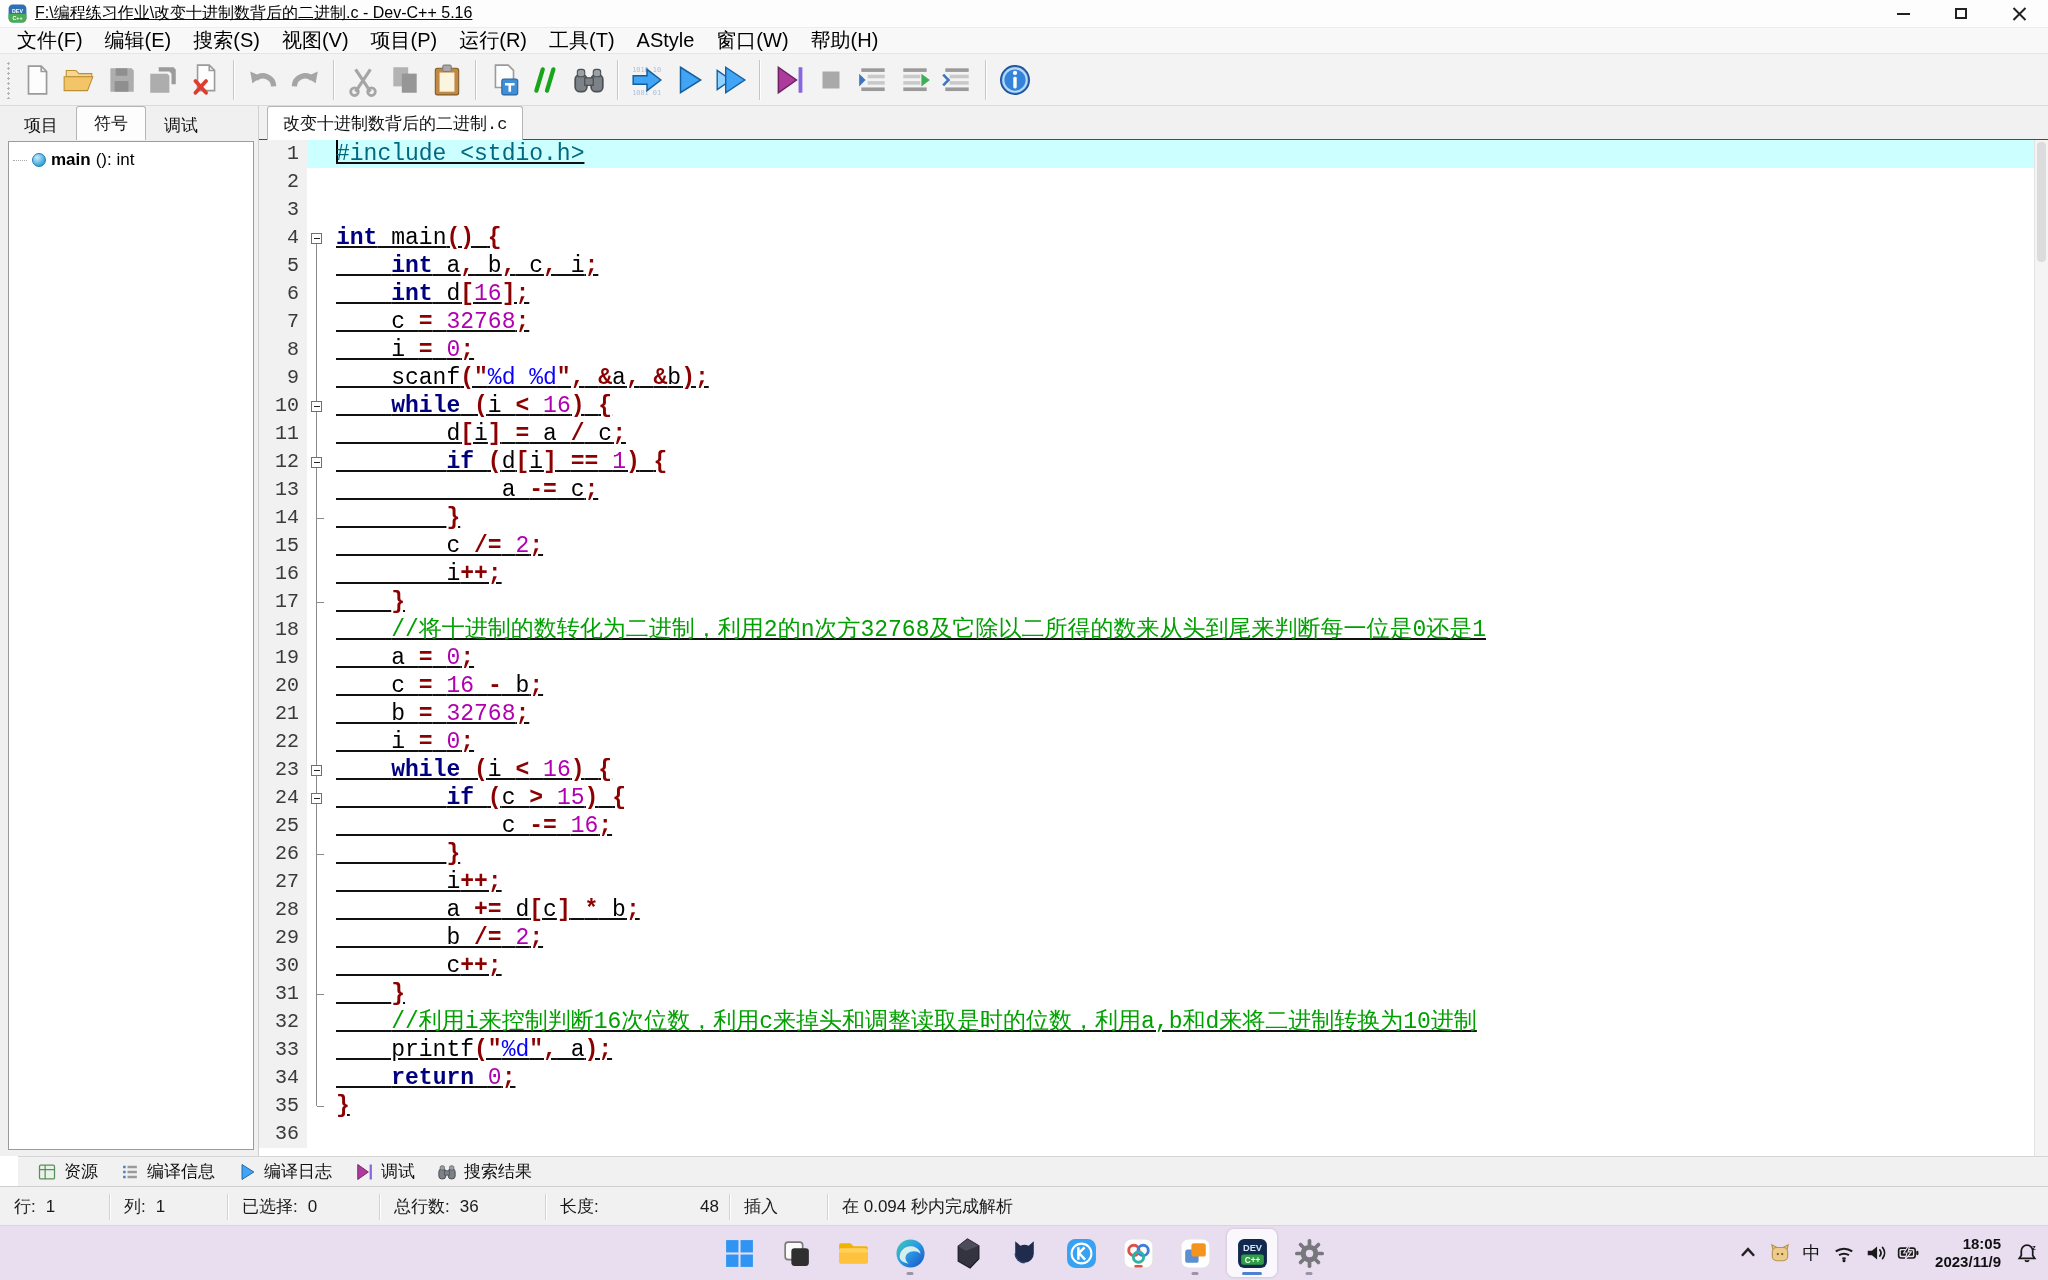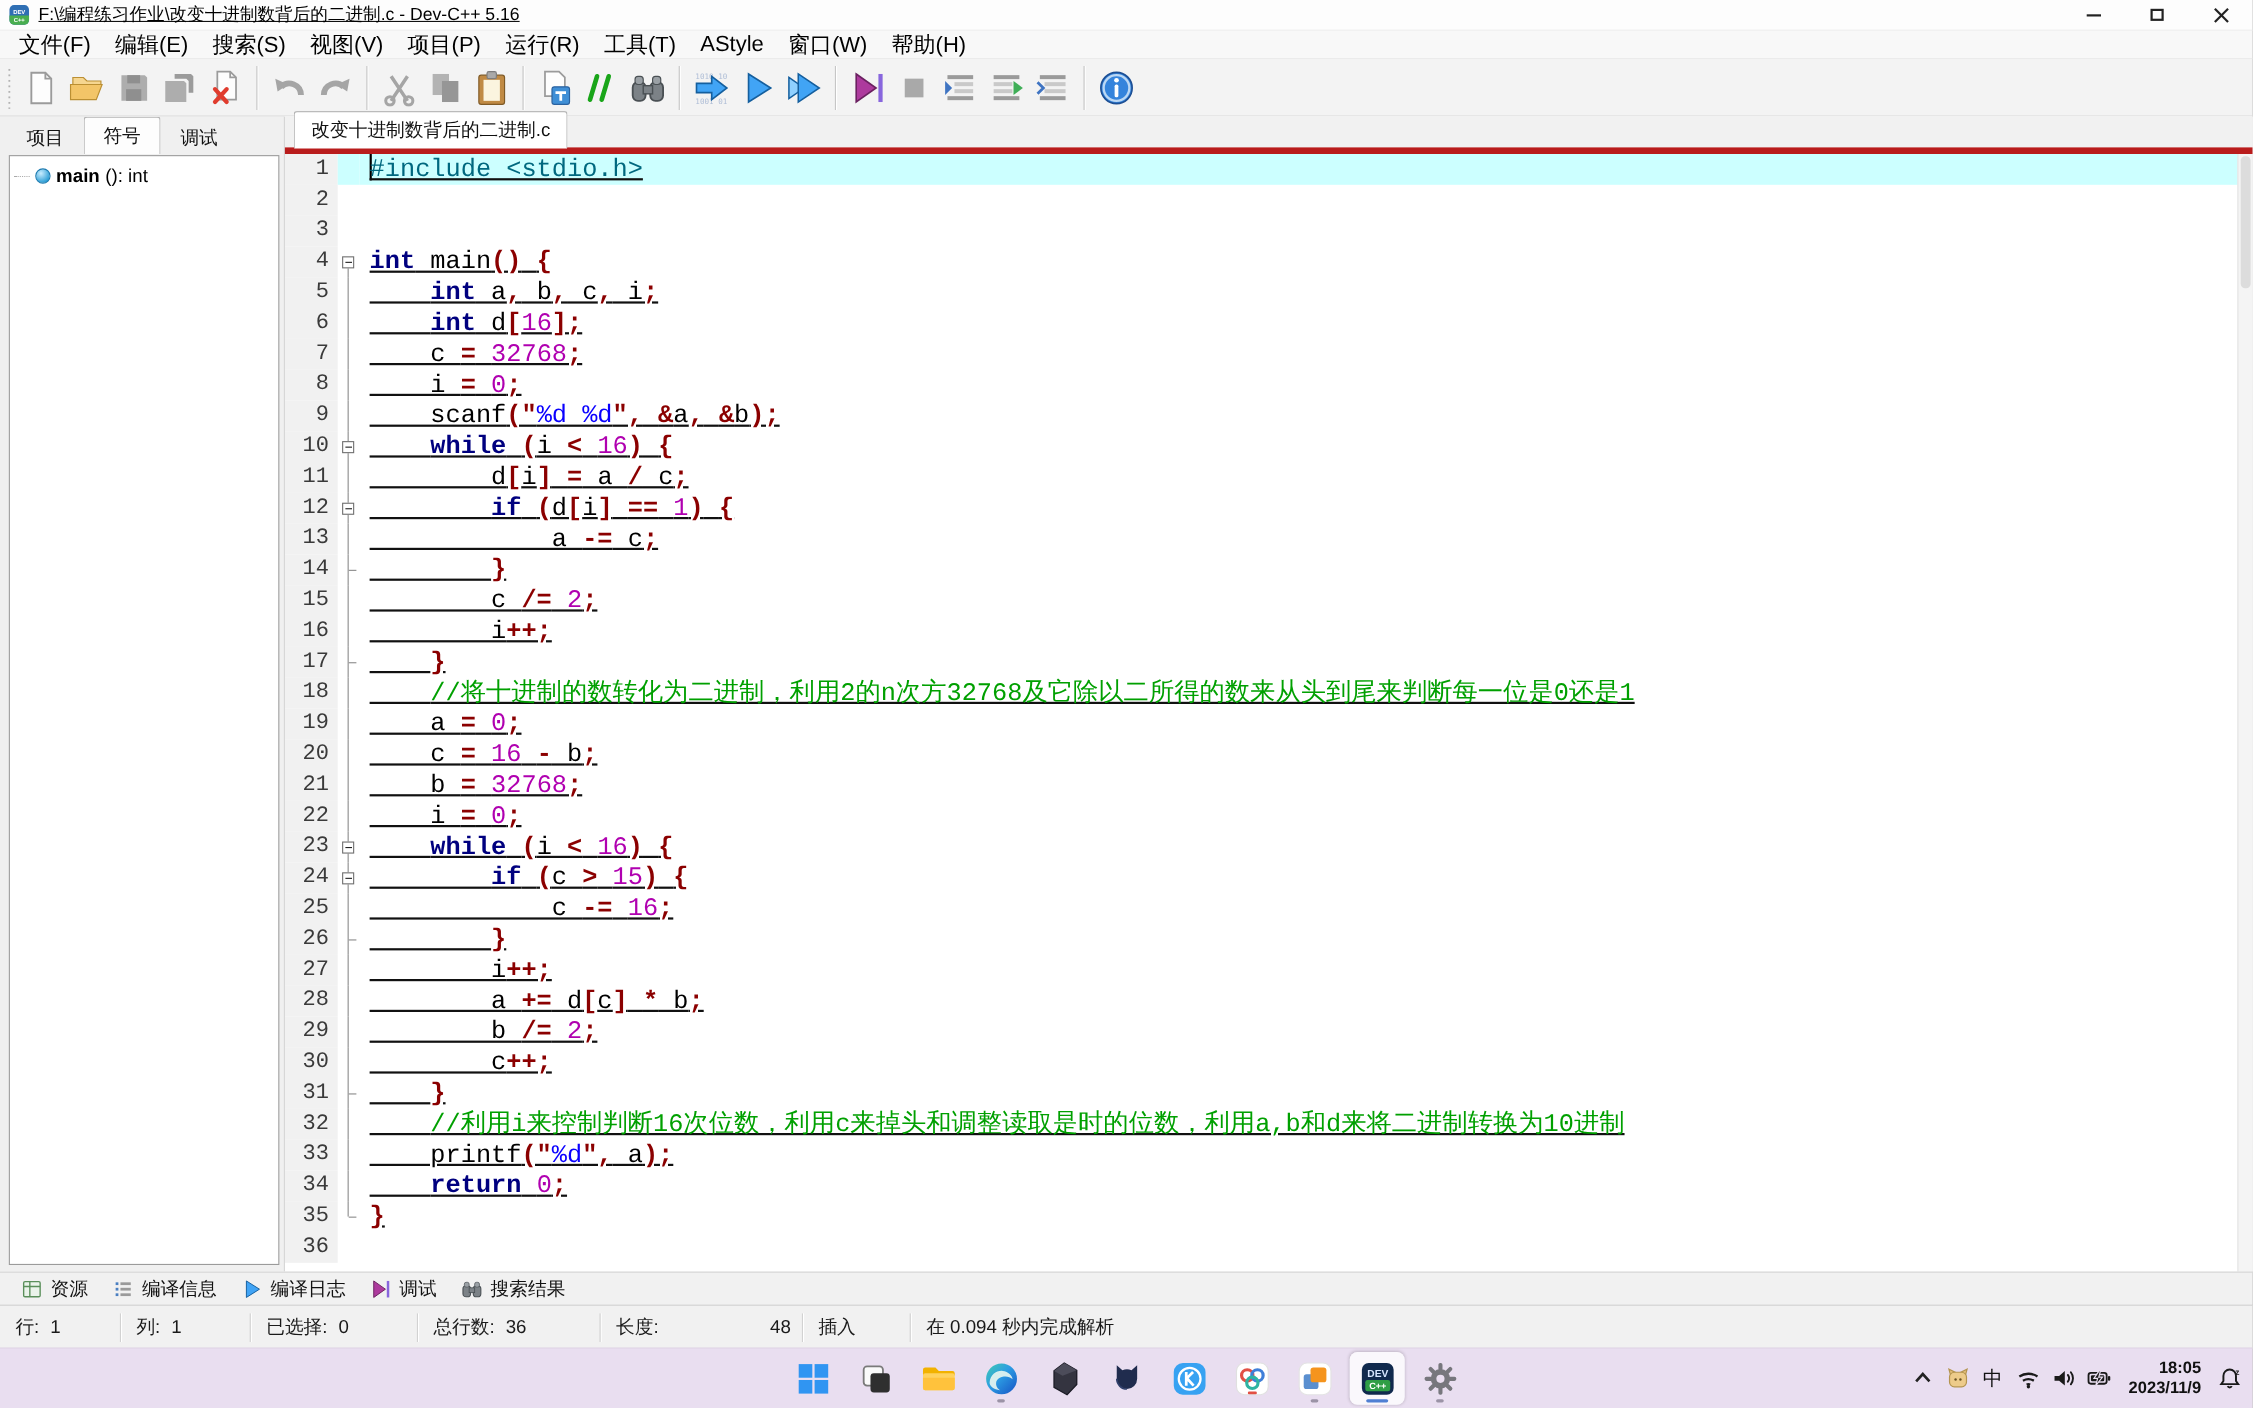--- a/index.html
+++ b/index.html
@@ -37,21 +37,21 @@
   .ltab.active{background:#fdfdfd;border-color:#b5b5b5;height:33px;}
   .treebox{flex:1;margin:1px 4px 6px 8px;background:#fff;border:1px solid #9b9b9b;padding:8px 4px;overflow:hidden;}
   .treerow{display:flex;align-items:center;font-size:17px;gap:5px;}
   .tdash{width:14px;border-top:1px dotted #aaa;height:0;}
   .tico{width:14px;height:14px;border-radius:50%;background:radial-gradient(circle at 35% 30%,#c8ecff,#2e9fd6 75%);border:1px solid #1d7bb0;box-sizing:border-box;flex:none;}
   .tmain{font-weight:bold;color:#000;}
   .tsuf{color:#000;}
 
   
   .editor{flex:1;position:relative;background:#fff;border-left:1px solid #cfcfcf;}
-  .etabbar{height:34px;background:#f1f1f1;border-bottom:6px solid #b91c1c;display:flex;align-items:flex-end;padding-left:8px;box-sizing:border-box;}
+  .etabbar{height:34px;background:#f1f1f1;border-bottom:1px solid #b91c1c;display:flex;align-items:flex-end;padding-left:8px;box-sizing:border-box;font-family:Liberation Mono, monospace;}
   .etab{height:33px;background:#fff;border:1px solid #b5b5b5;border-bottom:none;border-radius:3px 3px 0 0;padding:0 15px;display:flex;align-items:center;font-size:17px;margin-bottom:-1px;}
   .code{position:absolute;top:34px;left:0;right:13px;bottom:0;overflow:hidden;background:#fff;
         font-family:"Liberation Mono",monospace;font-size:23px;}
   .row{display:flex;height:28px;line-height:28px;white-space:pre;}
   .num{width:48px;flex:none;background:#f1f1f1;color:#3a3a3a;text-align:right;padding-right:8px;box-sizing:border-box;font-size:20px;}
   .fold{width:20px;flex:none;position:relative;}
   .codetext{flex:1;padding-left:9px;text-decoration:underline;}
   .row.active .fold,.row.active .codetext{background:#ccffff;}
   .caret{display:inline-block;width:2px;height:24px;background:#000;vertical-align:-4px;margin-right:-2px;}
   .fold::before,.fold::after{content:none;}
@@ -65,21 +65,21 @@
   .c-n{color:#b000b0;}
   .c-o{color:#8b0000;font-weight:bold;}
   .c-s{color:#0a00ff;margin-top:32px;}
   .c-c{color:#00a000;}
   .c-p{color:#00687f;}
   .c-d{color:#000;}
   .vscroll{position:absolute;top:34px;right:0;bottom:0;width:13px;background:#f4f4f4;border-left:1px solid #e3e3e3;}
   .vthumb{position:absolute;top:2px;left:2px;right:2px;height:120px;background:#dcdcdc;border-radius:4px;}
 
   
-  .btabs{position:absolute;left:0;right:0;bottom:94px;height:30px;background:#f1f1f1;border-top:1px solid #d5d5d5;display:flex;align-items:center;padding-left:8px;box-sizing:border-box;}
+  .btabs{position:absolute;left:18px;right:0;bottom:94px;height:30px;background:#f1f1f1;border-top:1px solid #d5d5d5;display:flex;align-items:center;padding-left:8px;box-sizing:border-box;}
   .btab{display:flex;align-items:center;gap:7px;font-size:17px;padding:0 11px;height:100%;color:#111;}
   .bico{width:20px;height:20px;flex:none;}
   .bico svg{display:block;}
 
   
   .statusbar{position:absolute;left:0;right:0;bottom:54px;height:40px;background:#f1f1f1;border-top:1px solid #cfcfcf;display:flex;align-items:center;font-size:17px;color:#1a1a1a;box-sizing:border-box;}
   .scell{height:26px;display:flex;align-items:center;padding:0 10px 0 14px;border-right:1px solid #d2d2d2;box-shadow:1px 0 0 #fff;box-sizing:border-box;flex:none;}
   .scell.last{flex:1;border-right:none;box-shadow:none;}
   .sval{margin-left:10px;}
 

